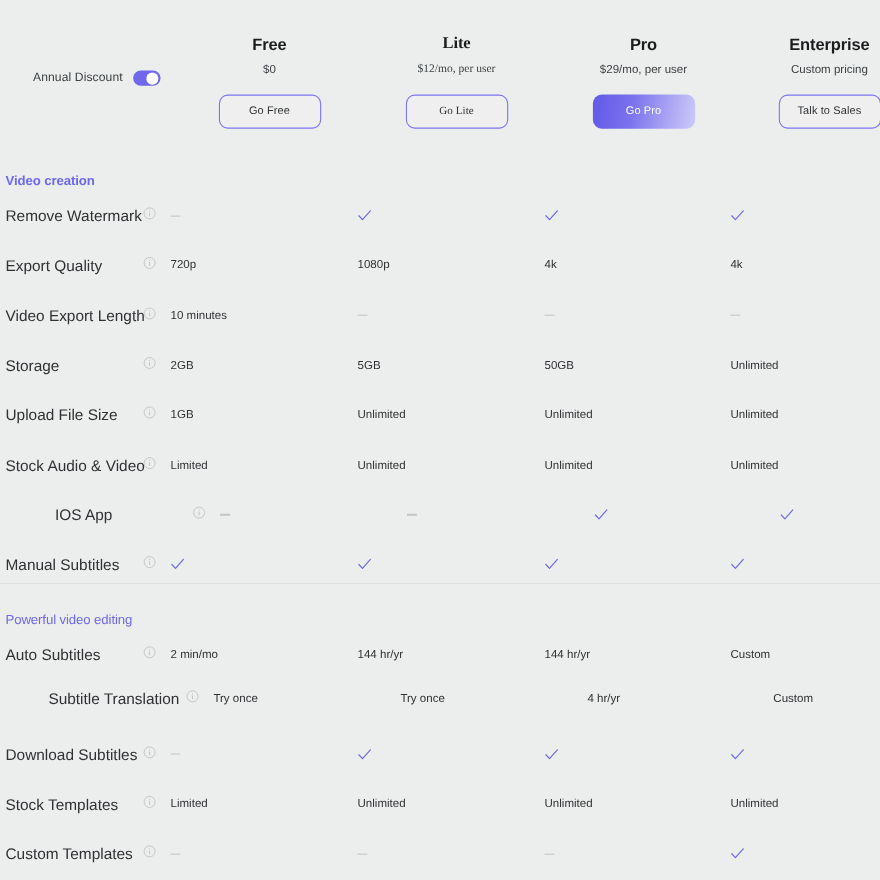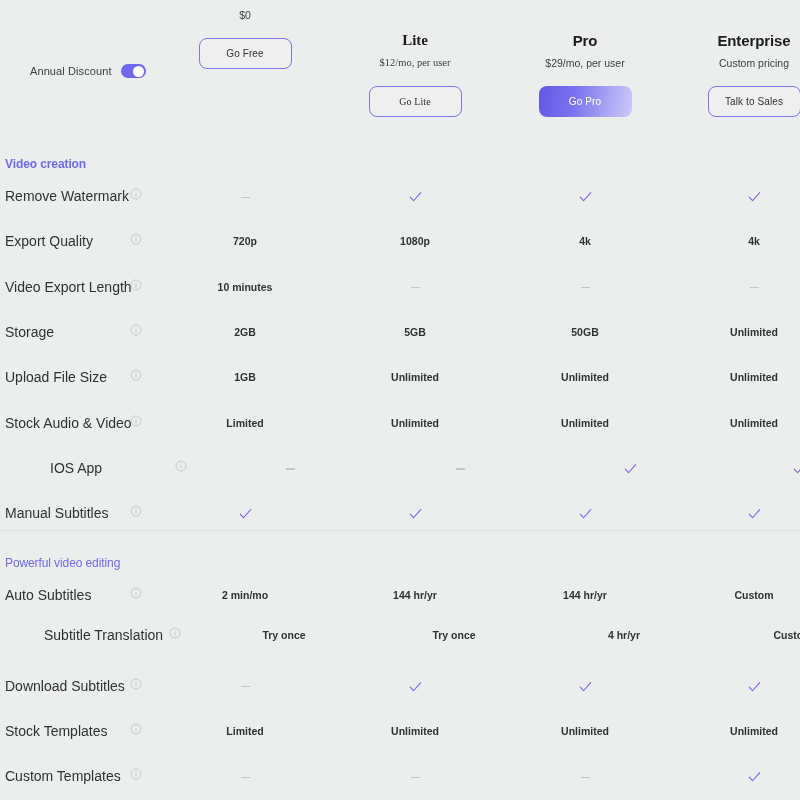--- a/index.html
+++ b/index.html
@@ -81,24 +81,23 @@
     position: absolute; left: 5px; top: 0;
     font-size: 14px; color: #2f3134;
     letter-spacing: 0px; white-space: nowrap;
   }
   .info-icon {
     position: absolute; left: 130px; top: 0px;
     width: 12px; height: 12px;
   }
   .cell {
     position: absolute; top: 2px; width: 180px;
-    text-align: center;
+    text-align: left;
     font-size: 10.5px; color: #2f3134;
     letter-spacing: 0px;
-    font-weight: bold;
   }
   .cell.mark-check { color: #6f68ed; }
   .cell.mark-dash  { color: #bfc3c4; }
   .check-svg { display: inline-block; vertical-align: middle; }
   .dash-glyph {
     display: inline-block; width: 9px; height: 1.3px;
     background: #c3c7c8; vertical-align: middle;
   }
 </style>
 </head>
@@ -110,20 +109,21 @@
     <div class="toggle-wrap">
       <span class="toggle-label">Annual Discount</span>
       <span class="toggle-switch">
         <span class="toggle-knob"></span>
       </span>
     </div>
   </div>
 
   <div id="plans-layer">
       <div class="plan-col" style="left: 155px;">
+        <div class="plan-name">Free</div>
         <div class="plan-price">$0</div>
         <div class="plan-btn outline">Go Free</div>
       </div>
       <div class="plan-col" style="left: 325px; font-family: Liberation Serif, serif;">
         <div class="plan-name">Lite</div>
         <div class="plan-price">$12/mo, per user</div>
         <div class="plan-btn outline">Go Lite</div>
       </div>
       <div class="plan-col" style="left: 495px;">
         <div class="plan-name">Pro</div>

